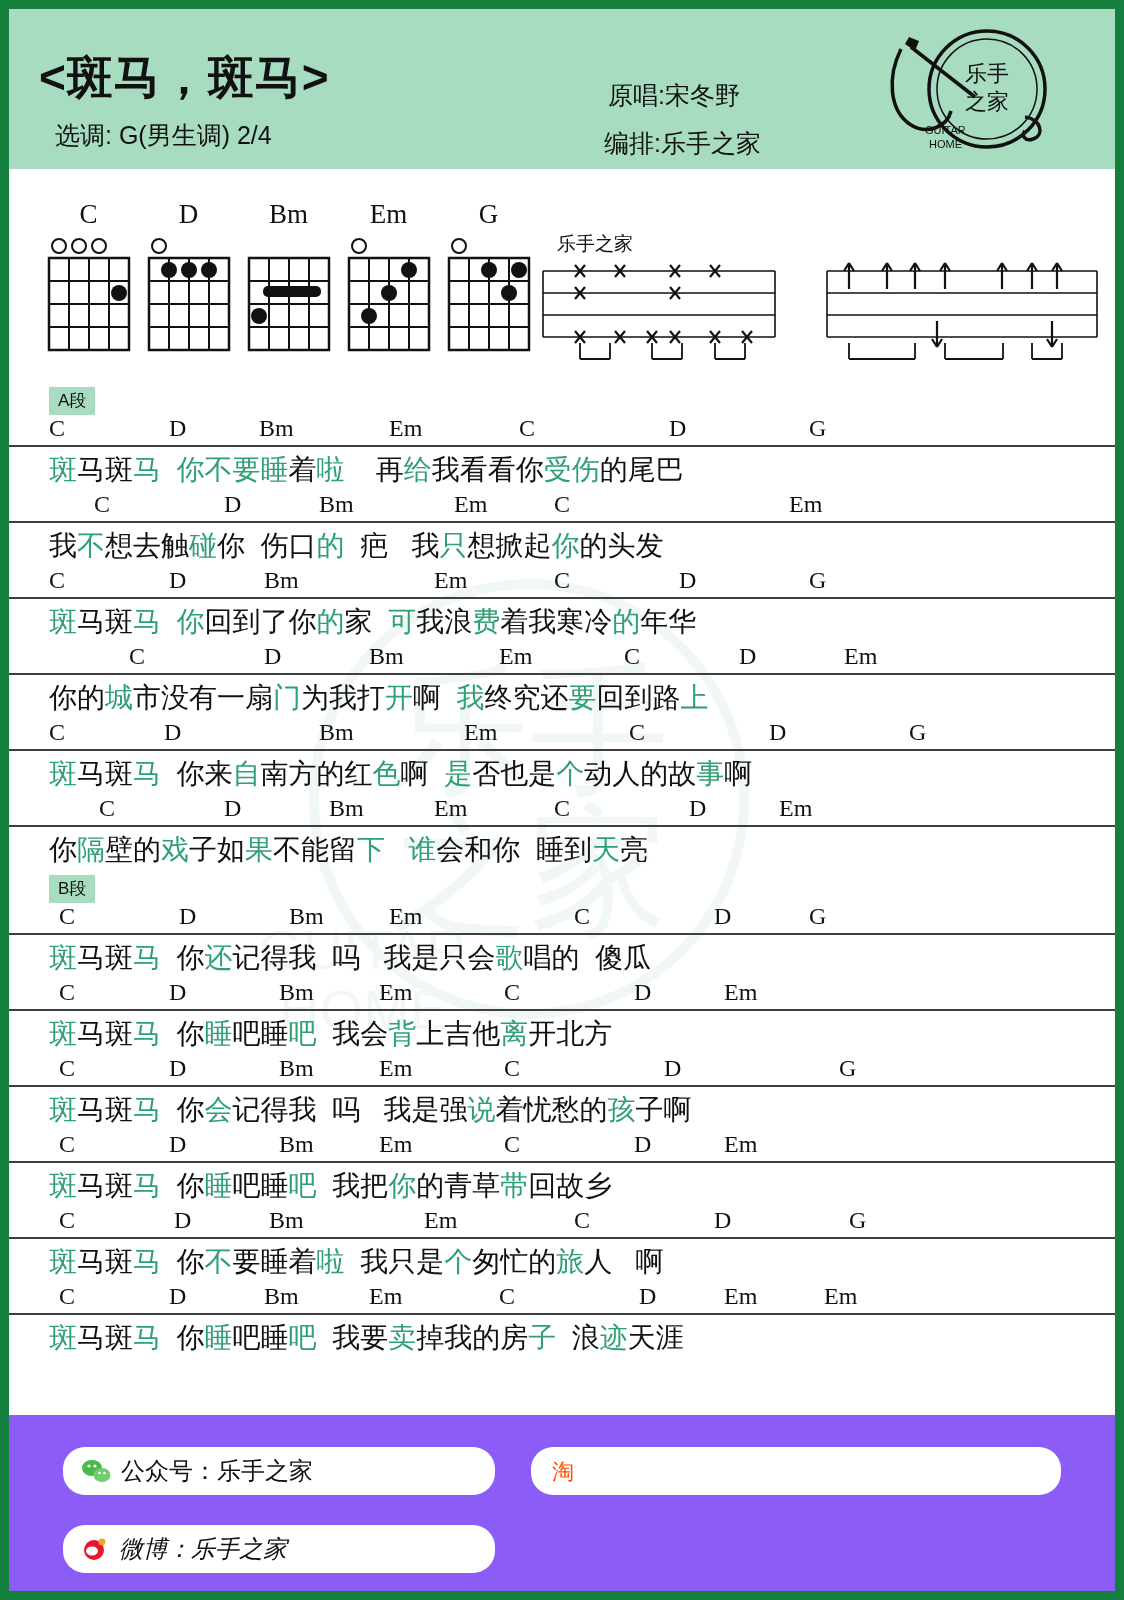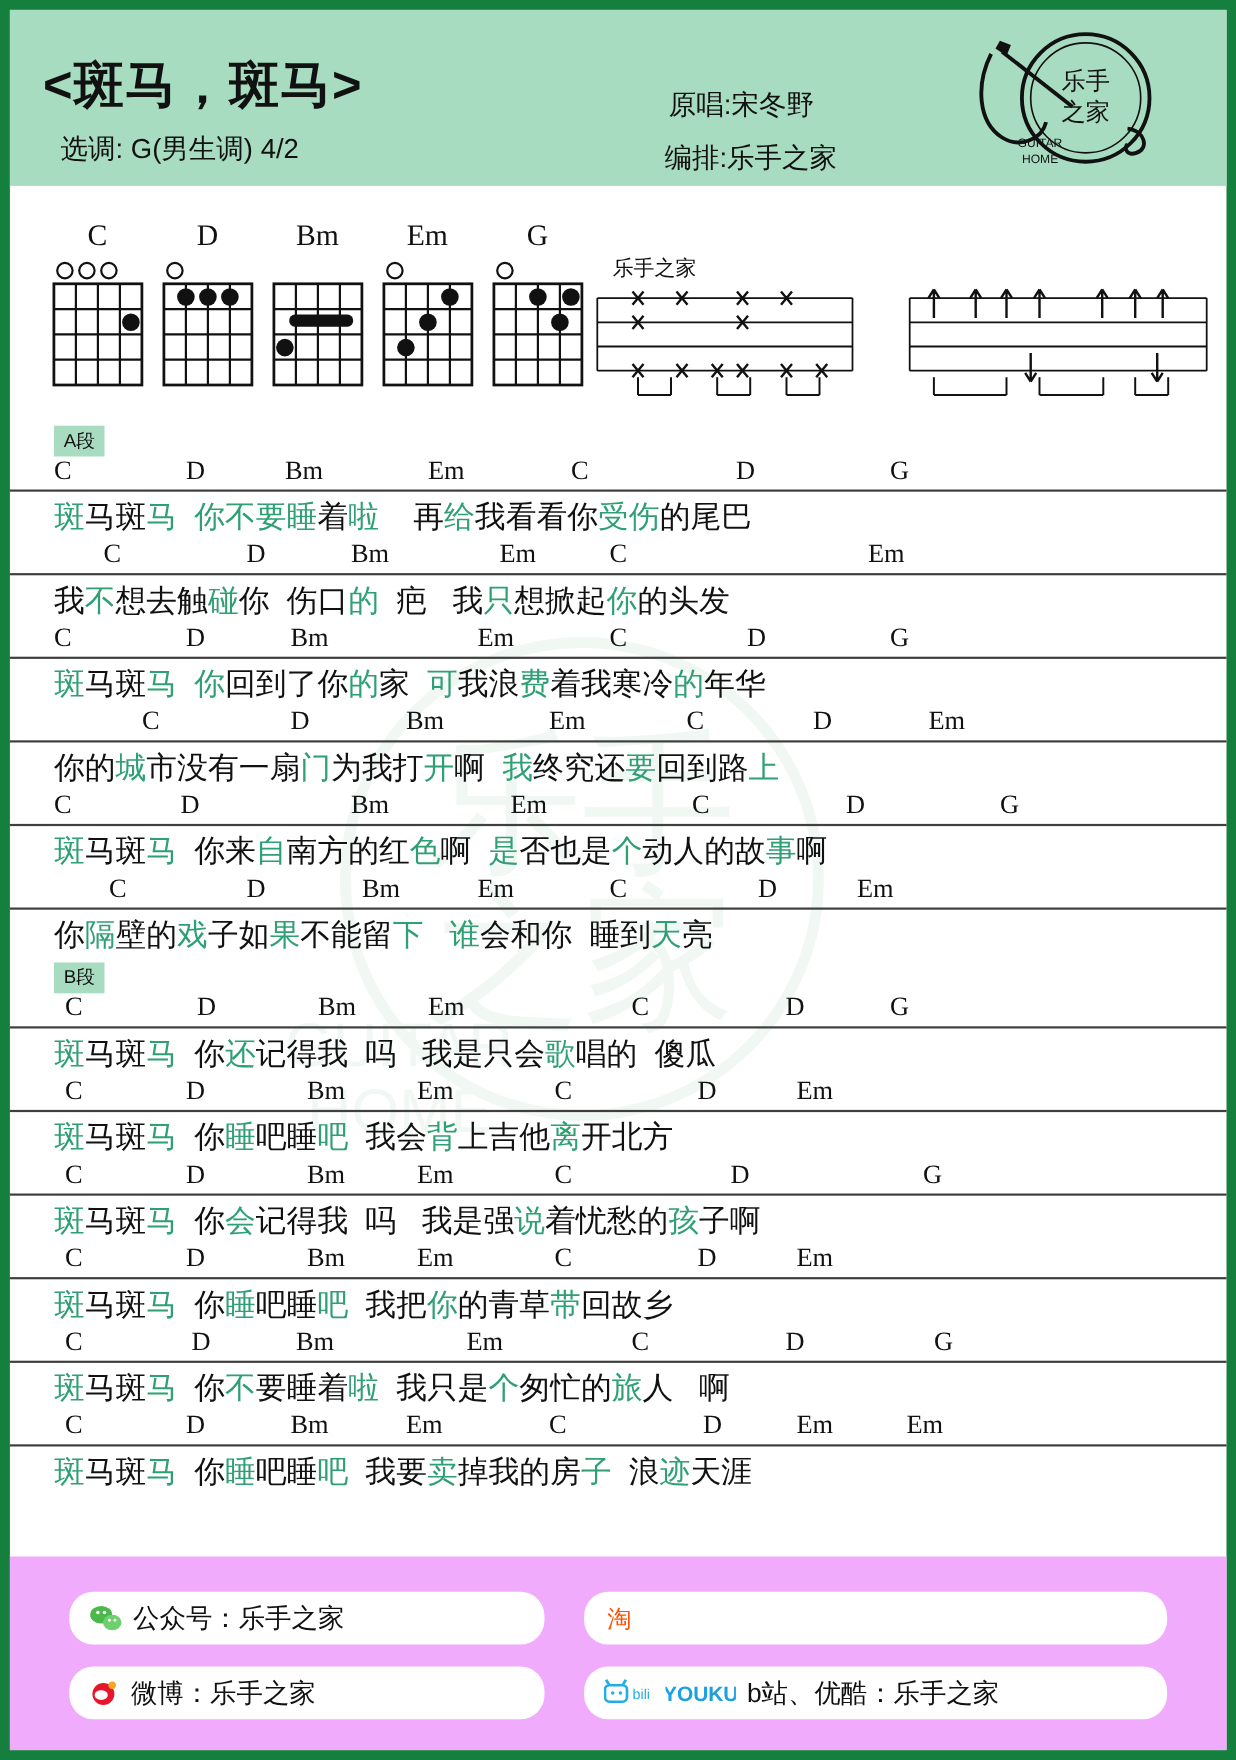--- a/index.html
+++ b/index.html
@@ -72,41 +72,41 @@
   .lyricrow {
     position:relative; height:46px; font-size:28px; color:#111;
     padding-left:40px; white-space:pre; letter-spacing:0px;
     border-top:2px solid #3f3f3f;
     padding-top:4px;
   }
   .lyricrow .g { color:#2f9f74; }
   
   .footer {
     position:absolute; left:0; bottom:0; width:1106px; height:176px;
-    background:#f0abfc;
+    background:#8b5cf6;
   }
   .fbox {
     position:absolute; background:#ffffff; border-radius:22px;
     height:48px; display:flex; align-items:center; padding-left:18px;
     font-size:24px; color:#111;
   }
   .fbox .ic { margin-right:10px; display:inline-flex; align-items:center; }
   .pill-left { left:54px; width:432px; }
   .pill-right { left:522px; width:530px; }
   .r1 { top:32px; }
-  .r2 { top:100px; }
+  .r2 { top:110px;font-style:italic; }
 </style>
 </head>
 <body>
 
 <div class="sheet">
 
   <div class="header">
     <div class="title">&lt;斑马，斑马&gt;</div>
-    <div class="subtitle">选调: G(男生调)   4/2</div>
+    <div class="subtitle">选调: G(男生调)   2/4</div>
     <div class="orig">原唱:宋冬野</div>
     <div class="arr">编排:乐手之家</div>
 
     <div class="logo">
       <svg width="190" height="145" viewBox="0 0 190 145">
         <circle cx="112" cy="70" r="58" fill="none" stroke="#111" stroke-width="3.5"></circle>
         <circle cx="112" cy="70" r="50" fill="none" stroke="#111" stroke-width="1.5"></circle>
         <path d="M30 25 L34 18 L44 22 L40 32 Z" fill="#111"></path>
         <path d="M36 28 L100 78" stroke="#111" stroke-width="3.5" fill="none"></path>
         <path d="M26 30 C12 58 14 92 36 106 C52 116 72 108 76 92" fill="none" stroke="#111" stroke-width="3.5"></path>
@@ -361,31 +361,14 @@
       <span class="ic">
         <svg width="28" height="26" viewBox="0 0 28 26">
           <circle cx="13" cy="14" r="10" fill="#e6162d"></circle>
           <ellipse cx="11" cy="15" rx="6" ry="4.5" fill="#fff"></ellipse>
           <circle cx="21" cy="6" r="3.4" fill="#f5a623"></circle>
         </svg>
       </span>
       <span>微博：乐手之家</span>
     </div>
 
-    <div class="fbox pill-right r2">
-      <span class="ic">
-        <svg width="46" height="26" viewBox="0 0 46 26">
-          <rect x="1" y="6" width="20" height="15" rx="4" fill="none" stroke="#23ade5" stroke-width="2.4"></rect>
-          <path d="M5 6 L2 1 M17 6 L20 1" stroke="#23ade5" stroke-width="2.4" fill="none"></path>
-          <circle cx="8" cy="13" r="1.6" fill="#23ade5"></circle>
-            <circle cx="15" cy="13" r="1.6" fill="#23ade5"></circle>
-          <text x="34" y="19" font-size="13" fill="#23ade5" text-anchor="middle" font-family="Liberation Sans, sans-serif">bili</text>
-        </svg>
-      </span>
-      <span class="ic">
-        <svg width="64" height="24" viewBox="0 0 64 24">
-          <text x="32" y="19" font-size="19" fill="#1ba0e1" text-anchor="middle" font-weight="bold" font-family="Liberation Sans, sans-serif">YOUKU</text>
-        </svg>
-      </span>
-      <span>b站、优酷：乐手之家</span>
-    </div>
   </div>
 </div>
 
 </body></html>

